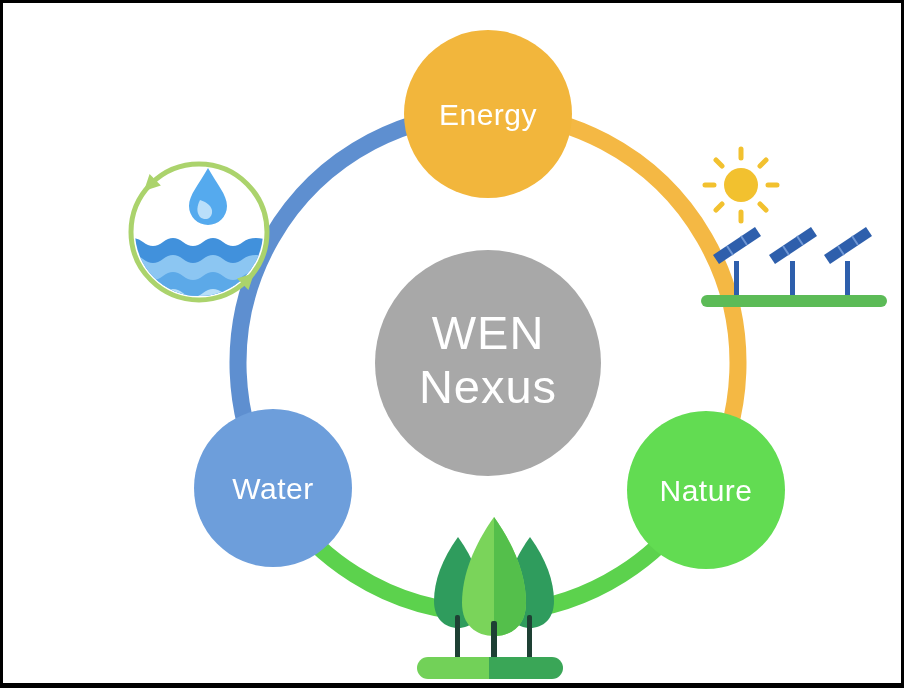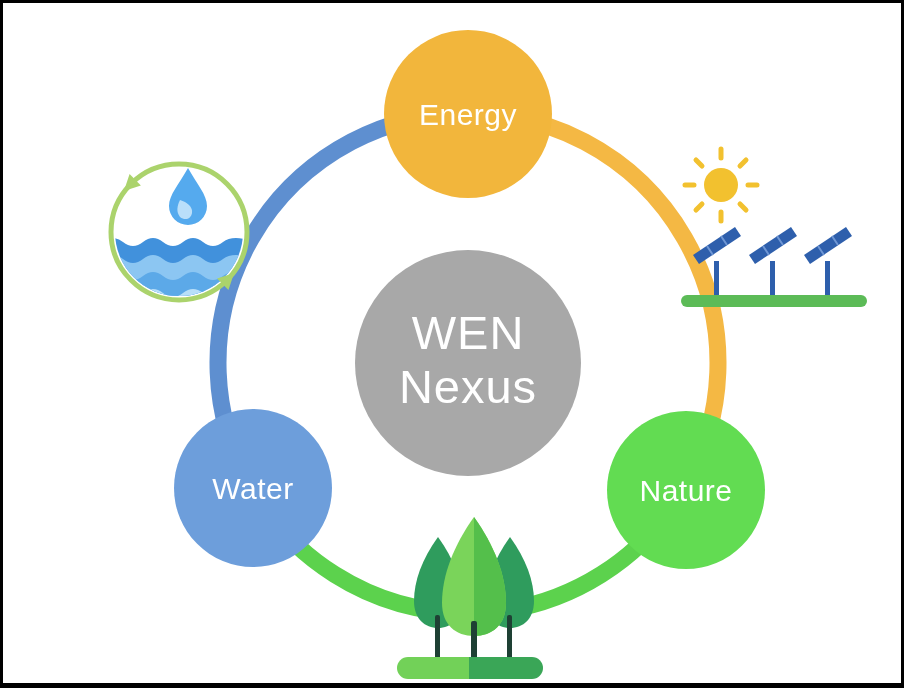--- a/index.html
+++ b/index.html
@@ -6,20 +6,21 @@
   .stage {
     position: relative;
     width: 904px;
     height: 688px;
     box-sizing: border-box;
     background: #ffffff;
     border: 3px solid #000;
     border-bottom-width: 5px;
     overflow: hidden;
     font-family: "Liberation Sans", sans-serif;
+    padding-left: 20px;
   }
   svg { display: block; }
   .node-label {
     font-family: "Liberation Sans", sans-serif;
     font-size: 30px;
     fill: #ffffff;
     letter-spacing: 0.5px;
   }
   .center-label {
     font-family: "Liberation Sans", sans-serif;

